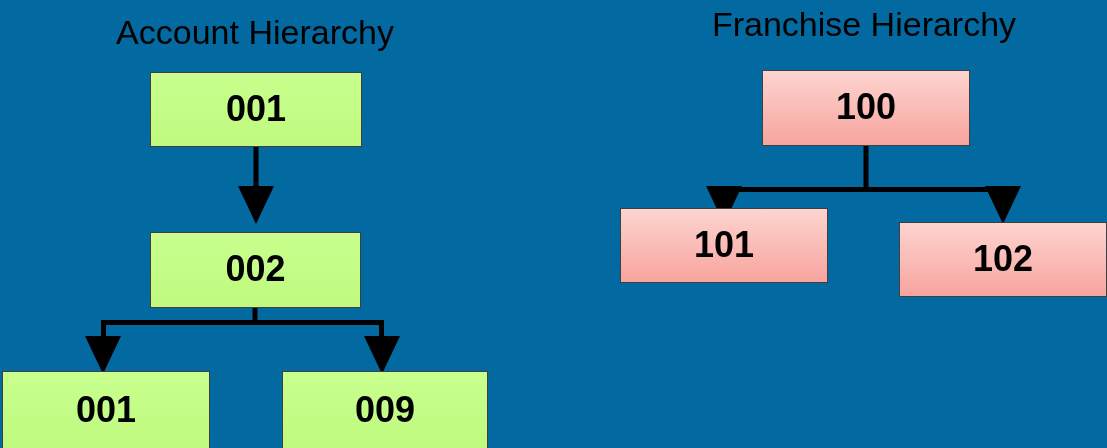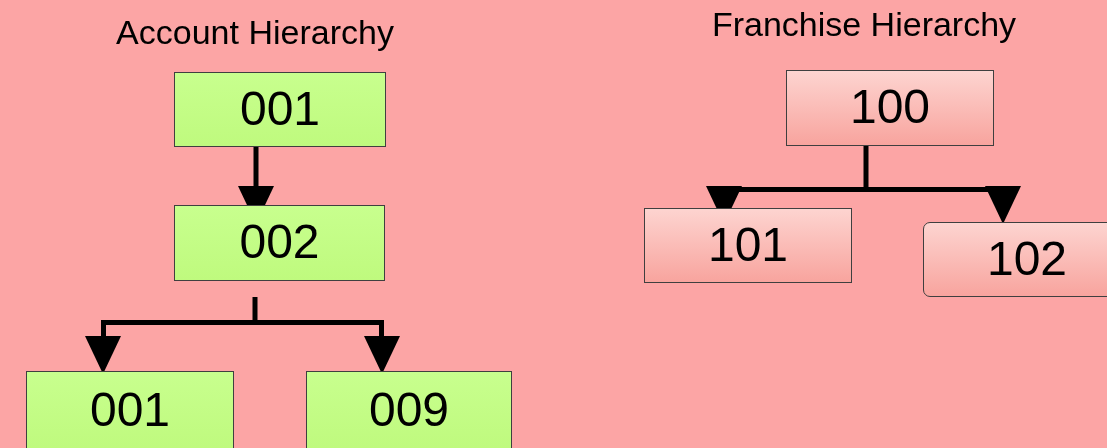--- a/index.html
+++ b/index.html
@@ -8,45 +8,44 @@
     background: #ffffff;
   }
   body {
     font-family: "Liberation Sans", sans-serif;
     -webkit-font-smoothing: antialiased;
   }
   #canvas {
     position: relative;
     width: 1107px;
     height: 448px;
-    background: #fca5a5;
+    background: #0369a1;
     overflow: hidden;
   }
   .diagram-title {
     position: absolute;
     font-size: 34px;
     line-height: 40px;
     color: #000000;
     font-weight: 400;
     white-space: nowrap;
     text-align: center;
     letter-spacing: 0px;
   }
   .node {
     position: absolute;
     box-sizing: border-box;
     border: 1.5px solid #3f3f3f;
     display: flex;
     align-items: center;
     justify-content: center;
     color: #000000;
-    font-size: 48px;
+    font-size: 36px;
     line-height: 1;
-    font-weight: 400;
-    margin-left: 24px;
+    font-weight: 700;
   }
   .node-green {
     background: linear-gradient(180deg, #c8ff8e 0%, #bffa7e 100%);
   }
   .node-pink {
     background: linear-gradient(180deg, #fdd4d0 0%, #f8a49e 100%);
   }
   .node-label {
     display: block;
     transform: translateY(-1px);
@@ -81,21 +80,21 @@
       <line x1="381.5" y1="322" x2="381.5" y2="352" stroke="#000000" stroke-width="5"></line>
       <polygon points="103,374 85,336 121,336" fill="#000000"></polygon>
       <polygon points="382,374 364,336 400,336" fill="#000000"></polygon>
     </g>
   </svg>
 
   <div class="node node-green" style="left:150px; top:72px; width:212px; height:75px;">
     <span class="node-label">001</span>
   </div>
 
-  <div class="node node-green" style="left:150px; top:205px; width:211px; height:76px;">
+  <div class="node node-green" style="left:150px; top:232px; width:211px; height:76px;">
     <span class="node-label">002</span>
   </div>
 
   <div class="node node-green" style="left:2px; top:371px; width:208px; height:79px;">
     <span class="node-label">001</span>
   </div>
 
   <div class="node node-green" style="left:282px; top:371px; width:206px; height:79px;">
     <span class="node-label">009</span>
   </div>
@@ -114,17 +113,17 @@
   </svg>
 
   <div class="node node-pink" style="left:762px; top:70px; width:208px; height:76px;">
     <span class="node-label">100</span>
   </div>
 
   <div class="node node-pink" style="left:620px; top:208px; width:208px; height:75px;">
     <span class="node-label">101</span>
   </div>
 
-  <div class="node node-pink" style="left:899px; top:222px; width:208px; height:75px;border-radius:7px;">
+  <div class="node node-pink" style="left:899px; top:222px; width:208px; height:75px;">
     <span class="node-label">102</span>
   </div>
 
 </div>
 
 </body></html>

